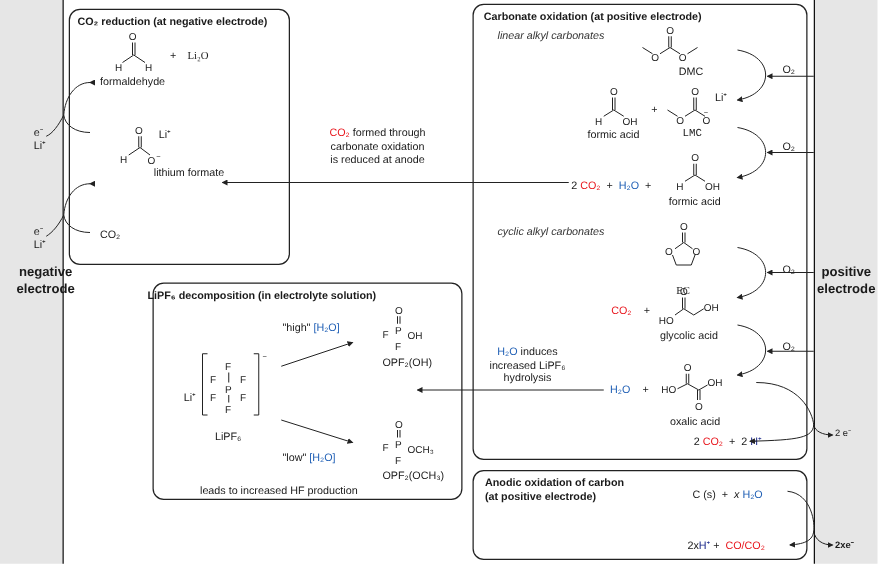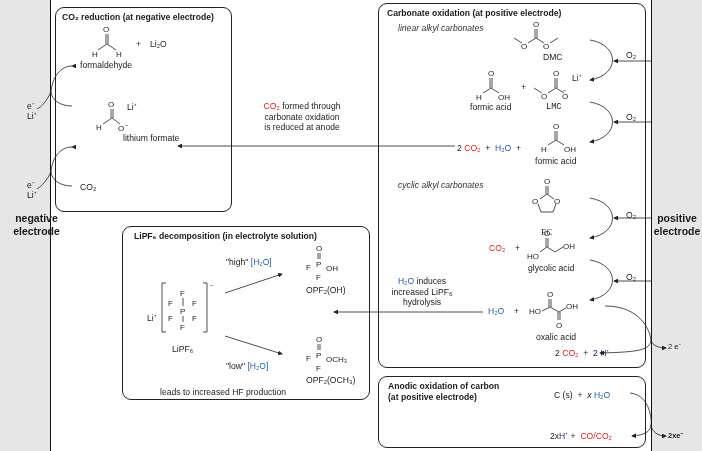--- a/index.html
+++ b/index.html
@@ -24,21 +24,21 @@
 <div class="electrode" style="left:652px;width:50px;"></div>
 <div class="abs" style="left:50px;top:0;width:1px;height:451px;background:#111;"></div>
 <div class="abs" style="left:651px;top:0;width:1px;height:451px;background:#111;"></div>
 <div class="elabel" style="left:0;top:212px;width:73px;">negative electrode</div>
 <div class="elabel" style="left:652px;top:212px;width:50px;">positive electrode</div>
 
 <div class="box" style="left:55px;top:7px;width:175px;height:203px;"></div>
 <div class="btitle" style="left:62px;top:12px;">CO₂ reduction (at negative electrode)</div>
 <div class="t" style="left:80px;top:60px;">formaldehyde</div>
 <div class="t" style="left:136px;top:39px;">+</div>
-<div class="t" style="left:150px;top:39px;">Li₂O</div>
+<div class="t" style="left:150px;top:39px;font-family:Liberation Serif, serif;">Li₂O</div>
 <div class="t" style="left:127px;top:102px;">Li⁺</div>
 <div class="t" style="left:80px;top:133px;padding-left:43px;">lithium formate</div>
 <div class="t" style="left:80px;top:182px;">CO₂</div>
 <div class="t" style="left:27px;top:101px;">e⁻</div>
 <div class="t" style="left:27px;top:111px;">Li⁺</div>
 <div class="t" style="left:27px;top:180px;">e⁻</div>
 <div class="t" style="left:27px;top:190px;">Li⁺</div>
 
 <div class="t" style="left:252px;top:101px;width:100px;text-align:center;line-height:10.5px;white-space:normal;">
   <span class="red">CO₂</span><span> formed through</span><br>
@@ -85,21 +85,21 @@
 </div>
 <div class="t" style="left:668px;top:342px;font-size:7.5px;text-align:right;">2 e⁻</div>
 
 <div class="t" style="left:382px;top:276px;width:80px;text-align:center;line-height:10.5px;white-space:normal;">
   <span class="blue">H₂O</span><span> induces</span><br>
   <span>increased LiPF₆</span><br>
   <span>hydrolysis</span>
 </div>
 
 <div class="box" style="left:122px;top:226px;width:246px;height:172px;"></div>
-<div class="btitle" style="left:134px;top:231px;">LiPF₆ decomposition (in electrolyte solution)</div>
+<div class="btitle" style="left:118px;top:231px;">LiPF₆ decomposition (in electrolyte solution)</div>
 <div class="t" style="left:226px;top:257px;">
   <span>"high"</span>
   <span class="blue">[H₂O]</span>
 </div>
 <div class="t" style="left:226px;top:361px;">
   <span>"low"</span>
   <span class="blue">[H₂O]</span>
 </div>
 <div class="t" style="left:147px;top:313px;">Li⁺</div>
 <div class="t" style="left:172px;top:344px;">LiPF₆</div>

